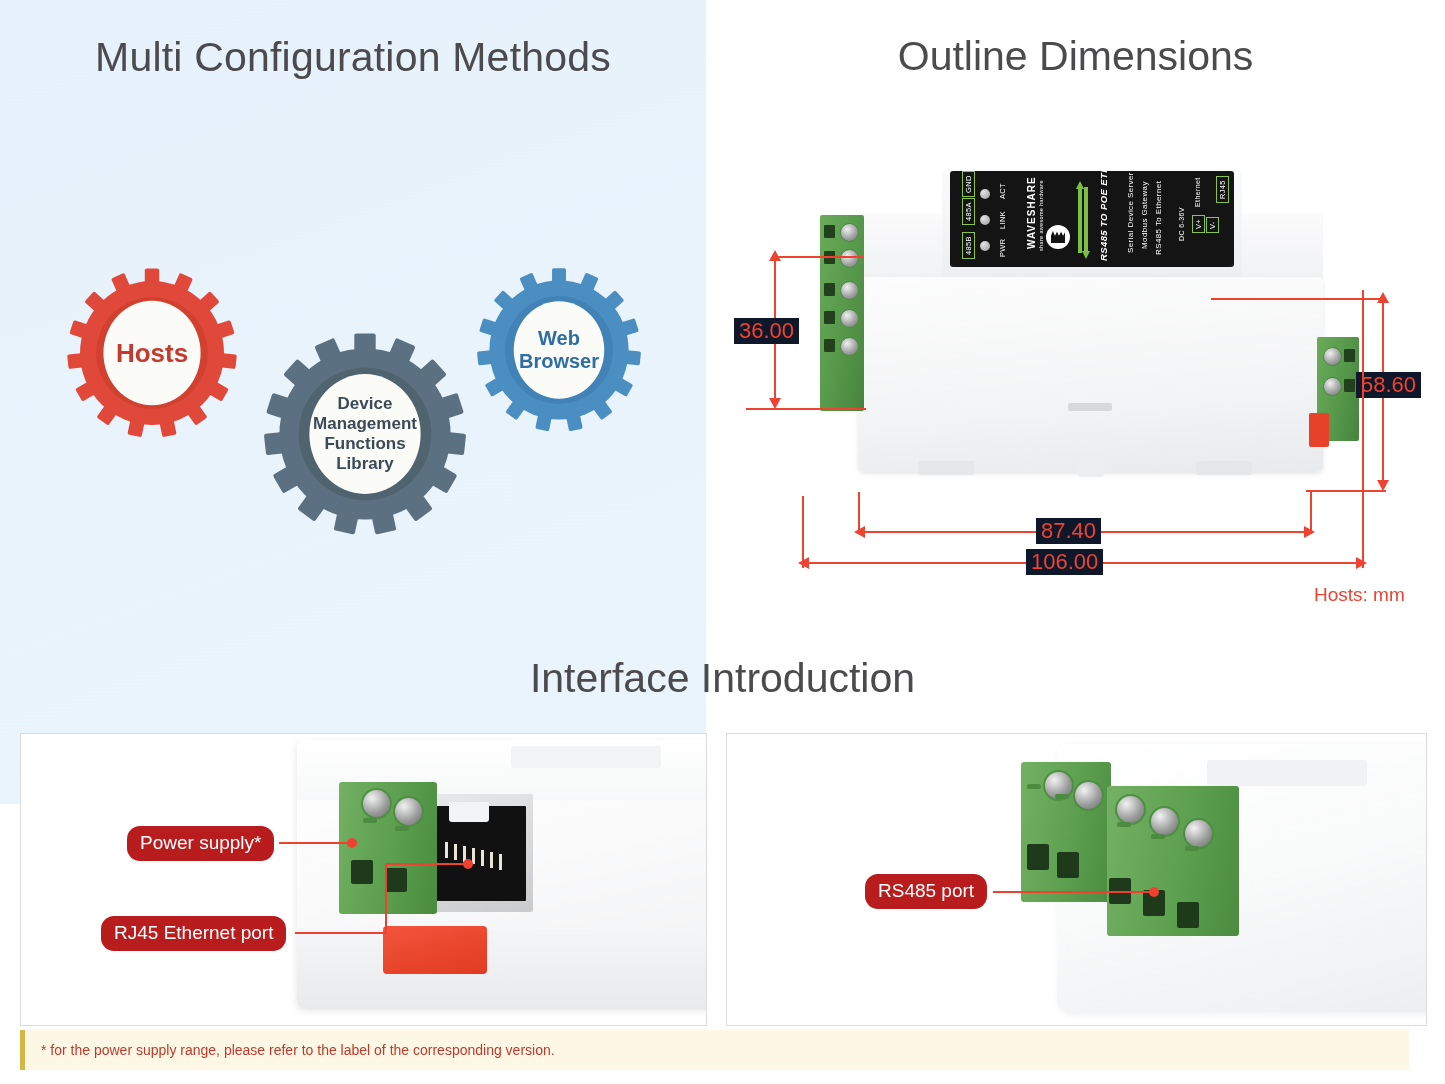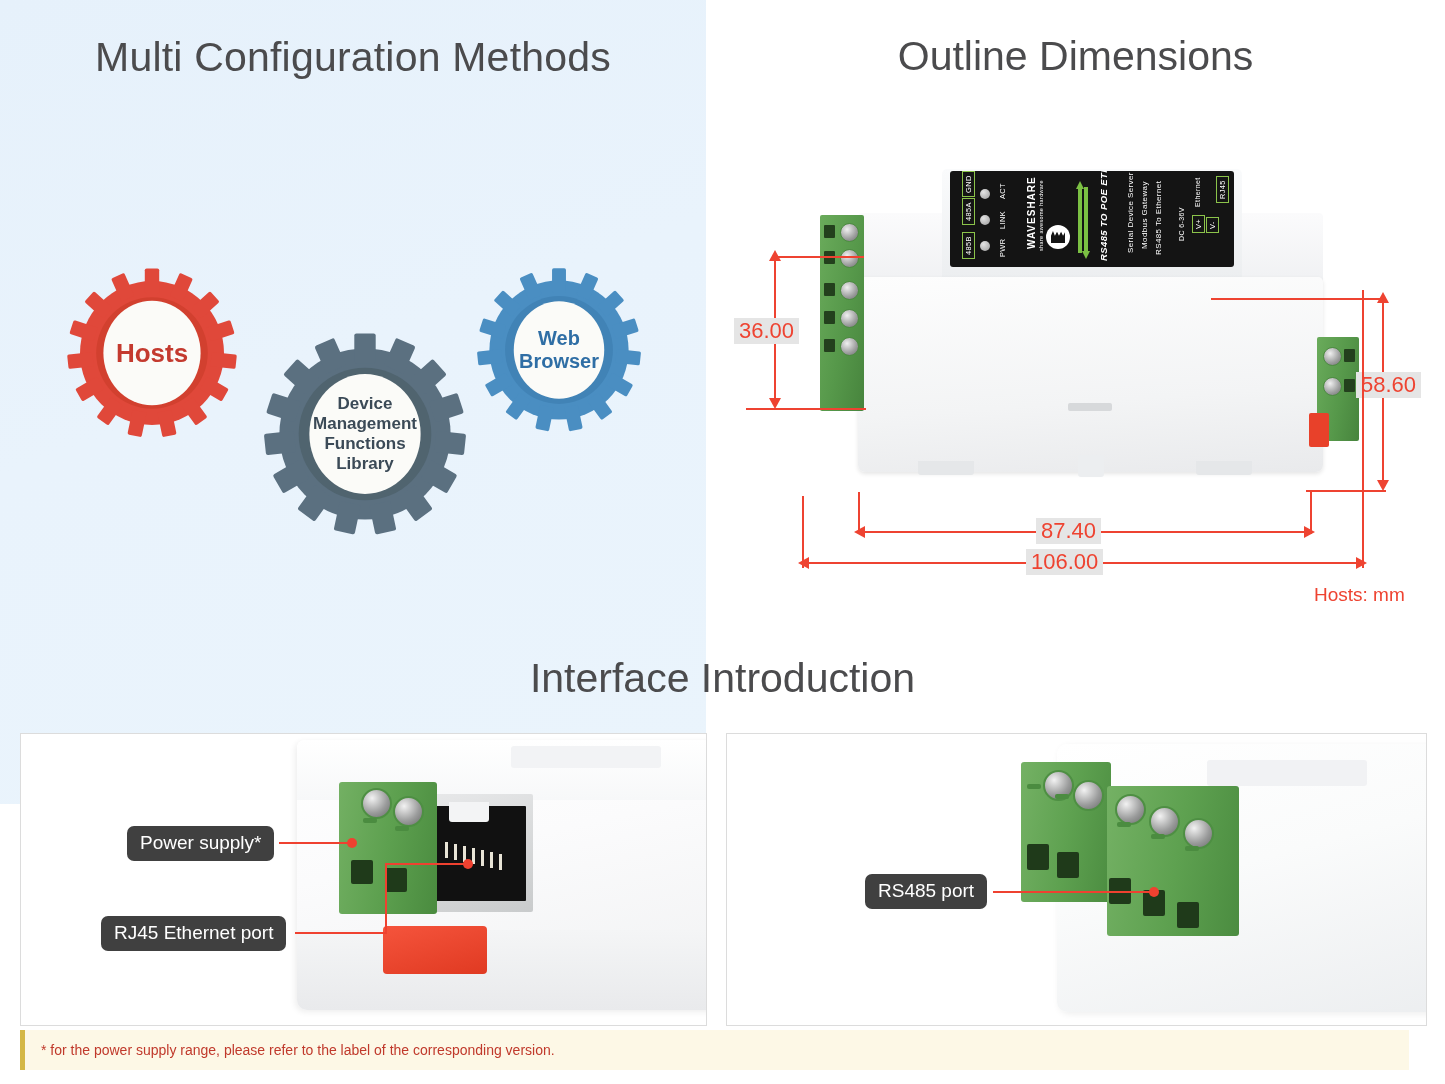--- a/index.html
+++ b/index.html
@@ -136,21 +136,21 @@
   }
   .body-foot-l{position:absolute;left:122px;top:306px;width:56px;height:14px;background:#e5e7e9;border-radius:0 0 3px 3px;}
   .body-foot-r{position:absolute;left:400px;top:306px;width:56px;height:14px;background:#e5e7e9;border-radius:0 0 3px 3px;}
   .dim-line-v{position:absolute;width:2px;background:#ee4331;}
   .dim-line-h{position:absolute;height:2px;background:#ee4331;}
   .arw{position:absolute;width:0;height:0;}
   .arw-up{border-left:6px solid transparent;border-right:6px solid transparent;border-bottom:11px solid #ee4331;}
   .arw-dn{border-left:6px solid transparent;border-right:6px solid transparent;border-top:11px solid #ee4331;}
   .arw-lf{border-top:6px solid transparent;border-bottom:6px solid transparent;border-right:11px solid #ee4331;}
   .arw-rt{border-top:6px solid transparent;border-bottom:6px solid transparent;border-left:11px solid #ee4331;}
-  .dim-text{position:absolute;color:#ee4331;font-size:22px;background:#e5e5e5;padding:0 5px;white-space:nowrap;}
+  .dim-text{position:absolute;color:#ee4331;font-size:22px;background:#0f172a;padding:0 5px;white-space:nowrap;}
   .unit-text{position:absolute;color:#ee4331;font-size:19px;}
 
   
   .iface-title{
     position:absolute;left:0;top:655px;width:1445px;text-align:center;
     font-size:41px;color:#4b4b4d;font-weight:400;
   }
   .photo{
     position:absolute;top:733px;height:291px;background:#fff;
     border:1px solid #dcdcdc;overflow:hidden;
@@ -231,21 +231,21 @@
   .pr-term2 .scr,.pr-term3 .scr{
     position:absolute;width:27px;height:27px;border-radius:50%;
     background:radial-gradient(circle at 34% 30%,#f2f2f2,#9a9b9b 58%,#6a6b6b);
     border:2px solid #4e8f43;
   }
   .pr-term2 .hole,.pr-term3 .hole{position:absolute;width:22px;height:26px;background:#1f3a1a;border-radius:2px;}
   .pr-term2 .slit,.pr-term3 .slit{position:absolute;width:14px;height:5px;background:#4b8c40;border-radius:2px;}
 
   
   .callout{
-    position:absolute;background:#404040;color:#fff;border-radius:7px;
+    position:absolute;background:#b91c1c;color:#fff;border-radius:13px;
     font-size:19px;padding:7px 13px;white-space:nowrap;line-height:1.1;
   }
   .lead{position:absolute;background:#ef4130;height:2px;}
   .lead-v{position:absolute;background:#ef4130;width:2px;}
   .dot{position:absolute;width:10px;height:10px;border-radius:50%;background:#ef4130;}
 
   
   .footnote{
     position:absolute;left:20px;top:1030px;width:1384px;height:40px;
     background:#fdf8e6;border-left:5px solid #d4b745;

